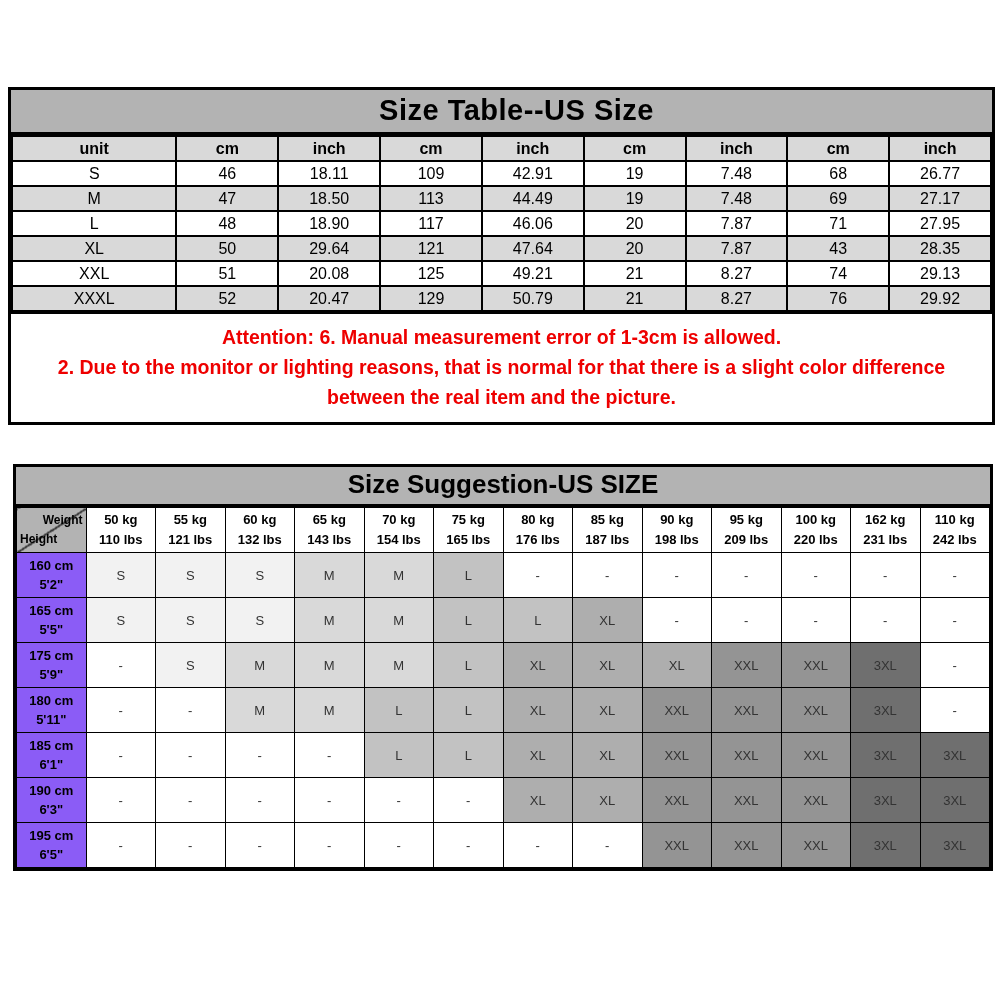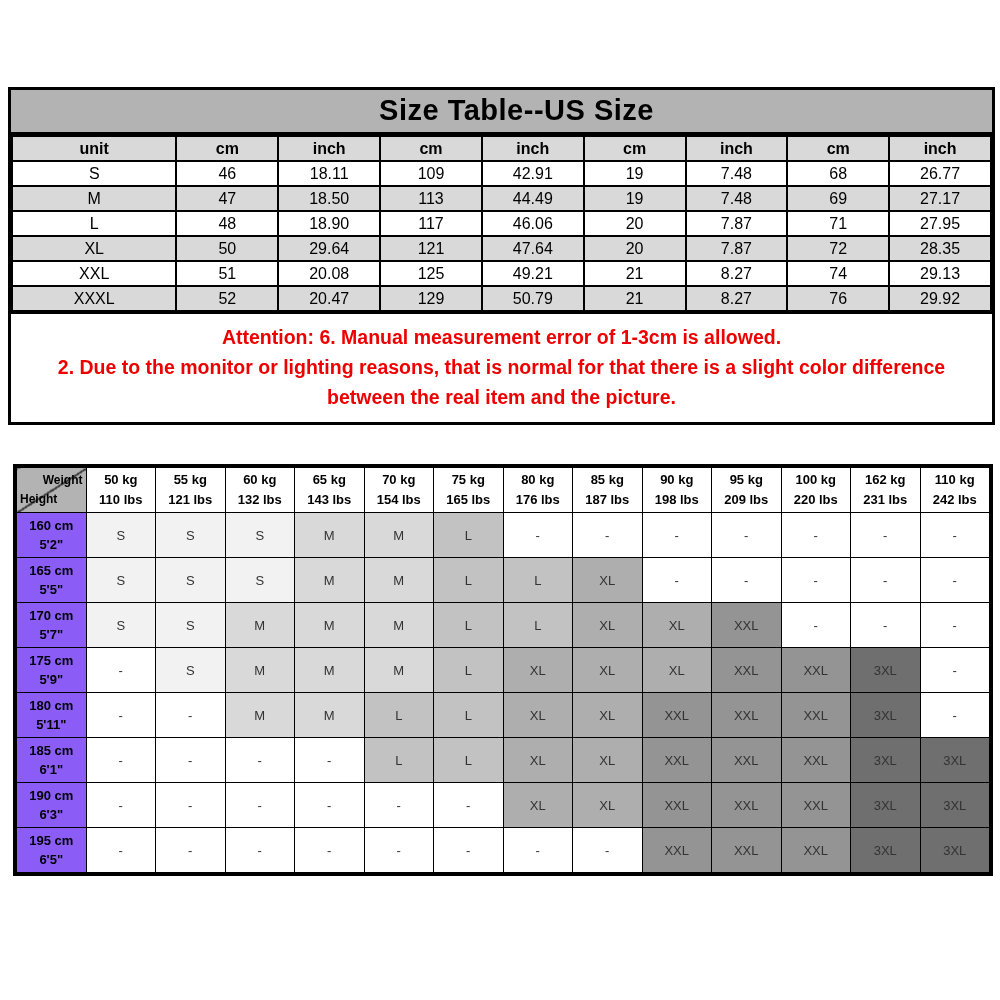--- a/index.html
+++ b/index.html
@@ -104,21 +104,21 @@
           <td>27.95</td>
         </tr>
         <tr class="alt">
           <td>XL</td>
           <td>50</td>
           <td>29.64</td>
           <td>121</td>
           <td>47.64</td>
           <td>20</td>
           <td>7.87</td>
-          <td>72</td>
+          <td>43</td>
           <td>28.35</td>
         </tr>
         <tr>
           <td>XXL</td>
           <td>51</td>
           <td>20.08</td>
           <td>125</td>
           <td>49.21</td>
           <td>21</td>
           <td>8.27</td>
@@ -139,20 +139,21 @@
       </tbody>
   </table>
 
   <div class="attention" style="color: rgb(238, 0, 0);">
     <div>Attention:  6. Manual measurement error of 1-3cm is allowed.</div>
     <div>2. Due to the monitor or lighting reasons, that is normal for that there is a slight color difference between the real item and the picture.</div>
   </div>
 </section>
 
 <section class="box t2">
+  <div class="t2-title" style="background: rgb(179, 179, 179);">Size Suggestion-US SIZE</div>
 
   <table class="t2-table">
     <thead>
       <tr>
         <th class="corner">
           <span class="w">Weight</span>
           <span class="h">Height</span>
         </th>
       <th>
             <div>50 kg</div>
@@ -242,39 +243,20 @@
           <td style="background: rgb(194, 194, 194);">L</td>
           <td style="background: rgb(174, 174, 174);">XL</td>
           <td style="background: rgb(255, 255, 255);">-</td>
           <td style="background: rgb(255, 255, 255);">-</td>
           <td style="background: rgb(255, 255, 255);">-</td>
           <td style="background: rgb(255, 255, 255);">-</td>
           <td style="background: rgb(255, 255, 255);">-</td>
         </tr>
         <tr>
           <th>
-            <div>170 cm</div>
-            <div>5'7"</div>
-          </th>
-          <td style="background: rgb(242, 242, 242);">S</td>
-          <td style="background: rgb(242, 242, 242);">S</td>
-          <td style="background: rgb(217, 217, 217);">M</td>
-          <td style="background: rgb(217, 217, 217);">M</td>
-          <td style="background: rgb(217, 217, 217);">M</td>
-          <td style="background: rgb(194, 194, 194);">L</td>
-          <td style="background: rgb(194, 194, 194);">L</td>
-          <td style="background: rgb(174, 174, 174);">XL</td>
-          <td style="background: rgb(174, 174, 174);">XL</td>
-          <td style="background: rgb(148, 148, 148);">XXL</td>
-          <td style="background: rgb(255, 255, 255);">-</td>
-          <td style="background: rgb(255, 255, 255);">-</td>
-          <td style="background: rgb(255, 255, 255);">-</td>
-        </tr>
-        <tr>
-          <th>
             <div>175 cm</div>
             <div>5'9"</div>
           </th>
           <td style="background: rgb(255, 255, 255);">-</td>
           <td style="background: rgb(242, 242, 242);">S</td>
           <td style="background: rgb(217, 217, 217);">M</td>
           <td style="background: rgb(217, 217, 217);">M</td>
           <td style="background: rgb(217, 217, 217);">M</td>
           <td style="background: rgb(194, 194, 194);">L</td>
           <td style="background: rgb(174, 174, 174);">XL</td>

